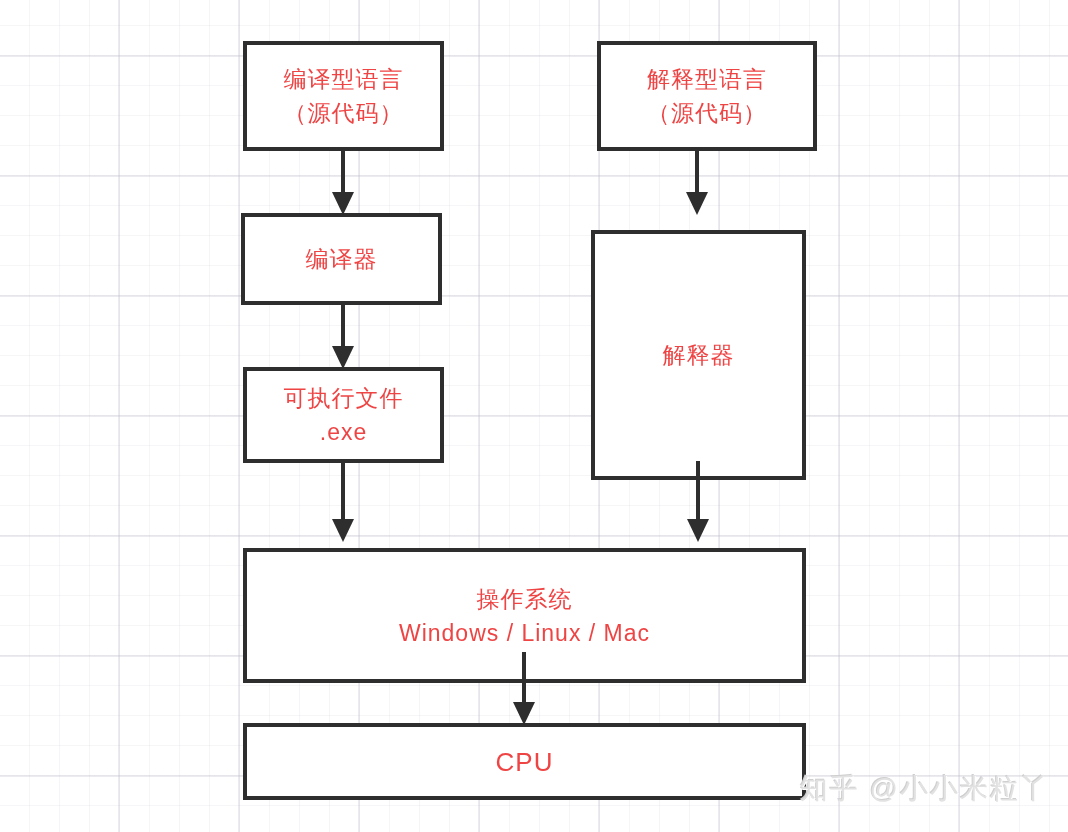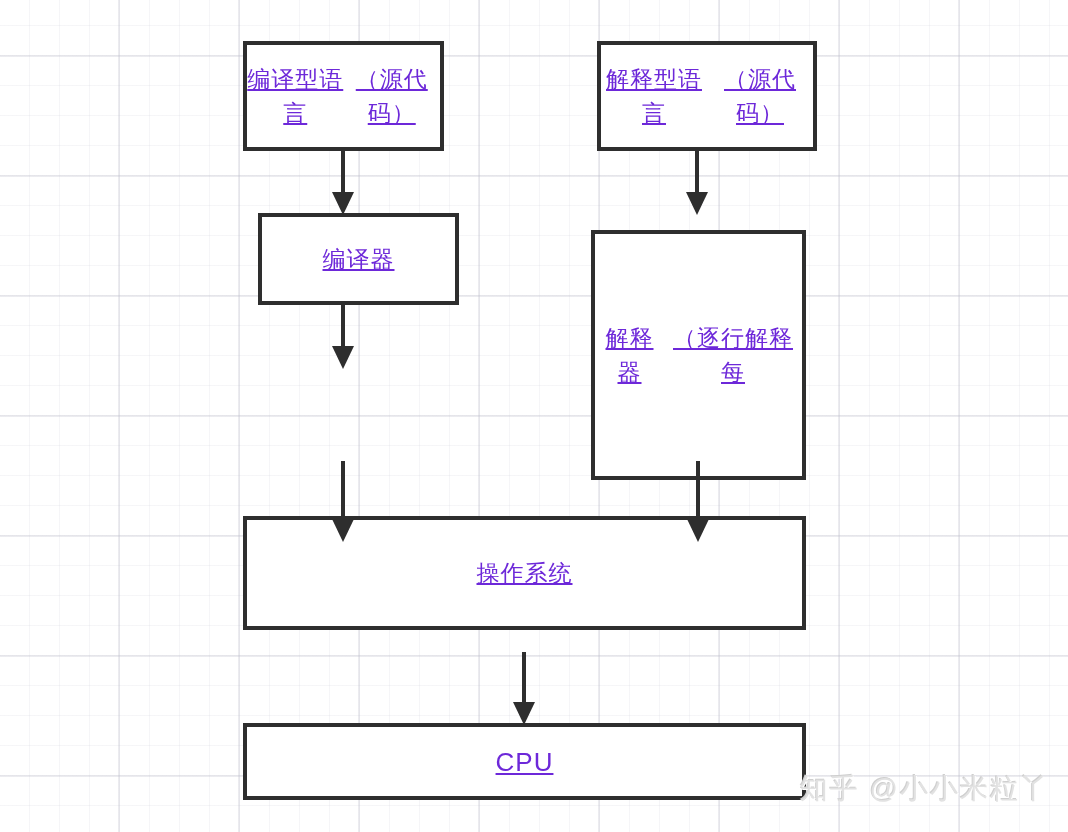--- a/index.html
+++ b/index.html
@@ -23,36 +23,35 @@
       linear-gradient(to bottom, rgba(190,190,205,0.14) 1px, transparent 1px);
     background-size: 120px 120px, 120px 120px, 30px 30px, 30px 30px;
     background-position: -2px 0, 0 55px, -1px 0, 0 -5px;
   }
   .box {
     position: absolute;
     box-sizing: border-box;
     border: 4px solid #2e2e2e;
     background: #ffffff;
     display: flex;
-    flex-direction: row;
+    flex-direction: column;
     align-items: center;
     justify-content: center;
     text-align: center;
     font-size: 23px;
     line-height: 34px;
-    color: #6d28d9;
+    color: #ef4444;
     letter-spacing: 1px;
-    text-decoration: underline;
   }
   .b-compiled   { left: 243px; top: 41px;  width: 201px; height: 110px; }
   .b-interp-lang{ left: 597px; top: 41px;  width: 220px; height: 110px; }
-  .b-compiler   { left: 258px; top: 213px; width: 201px; height: 92px;  }
+  .b-compiler   { left: 241px; top: 213px; width: 201px; height: 92px;  }
   .b-interpreter{ left: 591px; top: 230px; width: 215px; height: 250px; }
   .b-exe        { left: 243px; top: 367px; width: 201px; height: 96px;  }
-  .b-os         { left: 243px; top: 516px; width: 563px; height: 114px; }
+  .b-os         { left: 243px; top: 548px; width: 563px; height: 135px; }
   .b-cpu        { left: 243px; top: 723px; width: 563px; height: 77px; font-size: 26px; }
 
   .arrow {
     position: absolute;
     width: 22px;
     display: flex;
     flex-direction: column;
     align-items: center;
   }
   .arrow .shaft {
@@ -94,33 +93,37 @@
 
   <div class="box b-compiled">
     <div>编译型语言</div>
     <div>（源代码）</div>
   </div>
 
   <div class="box b-compiler">
     <div>编译器</div>
   </div>
 
+  <div class="box b-exe">
+    <div>可执行文件</div>
+    <div>.exe</div>
+  </div>
 
   <div class="box b-interp-lang">
     <div>解释型语言</div>
     <div>（源代码）</div>
   </div>
 
   <div class="box b-interpreter">
     <div>解释器</div>
-    <div>（逐行解释每</div>
   </div>
 
   <div class="box b-os">
     <div>操作系统</div>
+    <div>Windows / Linux / Mac</div>
   </div>
 
   <div class="box b-cpu">
     <div>CPU</div>
   </div>
 
   <div class="arrow a1">
     <div class="shaft"></div>
     <div class="head"></div>
   </div>

